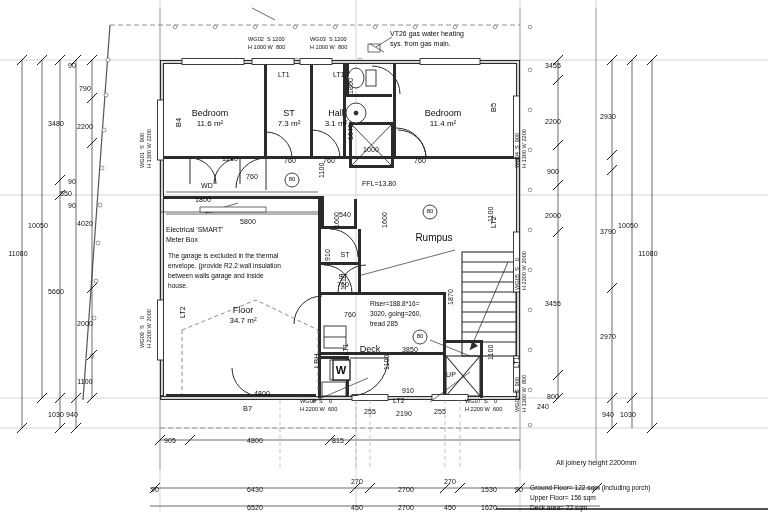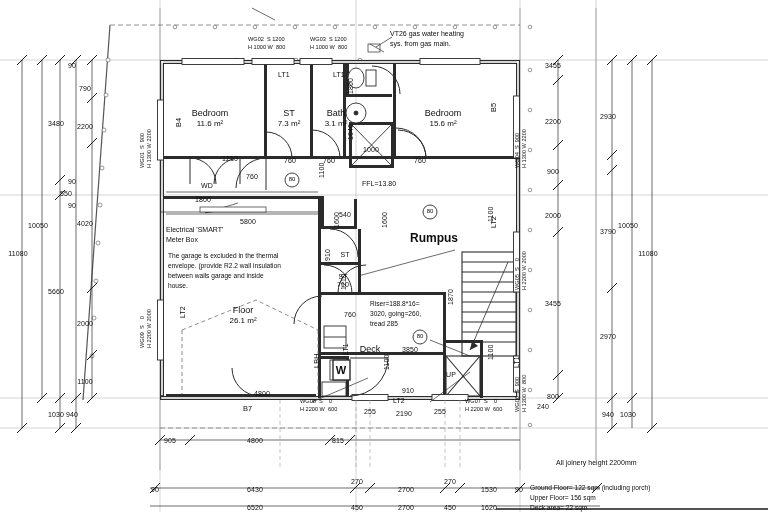--- a/index.html
+++ b/index.html
@@ -367,27 +367,27 @@
     <g stroke="#1a1a1a" stroke-width="1.6">
       <line x1="496" y1="509" x2="768" y2="509"></line>
     </g>
   </svg>
 
   <div class="lyr" id="textlayer">
       <div class="txt room" style="left: 210px; top: 108px; transform: translateX(-50%); font-size: 9px;">Bedroom</div>
       <div class="txt roomsm" style="left: 210px; top: 120px; transform: translateX(-50%);">11.6 m²</div>
       <div class="txt room" style="left: 289px; top: 108px; transform: translateX(-50%); font-size: 9px;">ST</div>
       <div class="txt roomsm" style="left: 289px; top: 120px; transform: translateX(-50%);">7.3 m²</div>
-      <div class="txt room" style="left: 336px; top: 108px; transform: translateX(-50%); font-size: 9px;">Bath</div>
+      <div class="txt room" style="left: 336px; top: 108px; transform: translateX(-50%); font-size: 9px;">Hall</div>
       <div class="txt roomsm" style="left: 336px; top: 120px; transform: translateX(-50%);">3.1 m²</div>
       <div class="txt room" style="left: 443px; top: 108px; transform: translateX(-50%); font-size: 9px;">Bedroom</div>
-      <div class="txt roomsm" style="left: 443px; top: 120px; transform: translateX(-50%);">15.6 m²</div>
-      <div class="txt room" style="left: 434px; top: 232px; transform: translateX(-50%); font-size: 12px; font-weight: bold;">Rumpus</div>
+      <div class="txt roomsm" style="left: 443px; top: 120px; transform: translateX(-50%);">11.4 m²</div>
+      <div class="txt room" style="left: 434px; top: 232px; transform: translateX(-50%); font-size: 10px;">Rumpus</div>
       <div class="txt room" style="left: 243px; top: 305px; transform: translateX(-50%); font-size: 9px;">Floor</div>
-      <div class="txt roomsm" style="left: 243px; top: 317px; transform: translateX(-50%);">26.1 m²</div>
+      <div class="txt roomsm" style="left: 243px; top: 317px; transform: translateX(-50%);">34.7 m²</div>
       <div class="txt room" style="left: 370px; top: 344px; transform: translateX(-50%); font-size: 9px;">Deck</div>
       <div class="txt room" style="left: 345px; top: 251px; transform: translateX(-50%); font-size: 7px;">ST</div>
       <div class="txt room" style="left: 343px; top: 273px; transform: translateX(-50%); font-size: 7px;">ST</div>
       <div class="txt dim" style="left: 343px; top: 281px; transform: translateX(-50%);">710</div>
       <div class="txt dim" style="left: 207px; top: 182px; transform: translateX(-50%);">WD</div>
       <div class="txt note7" style="left: 390px; top: 30px;">VT26 gas water heating</div>
       <div class="txt note7" style="left: 390px; top: 40px;">sys. from gas main.</div>
       <div class="txt note7" style="left: 166px; top: 226px;">Electrical 'SMART'</div>
       <div class="txt note7" style="left: 166px; top: 236px;">Meter Box</div>
       <div class="txt note" style="left: 168px; top: 252px;">The garage is excluded in the thermal</div>

